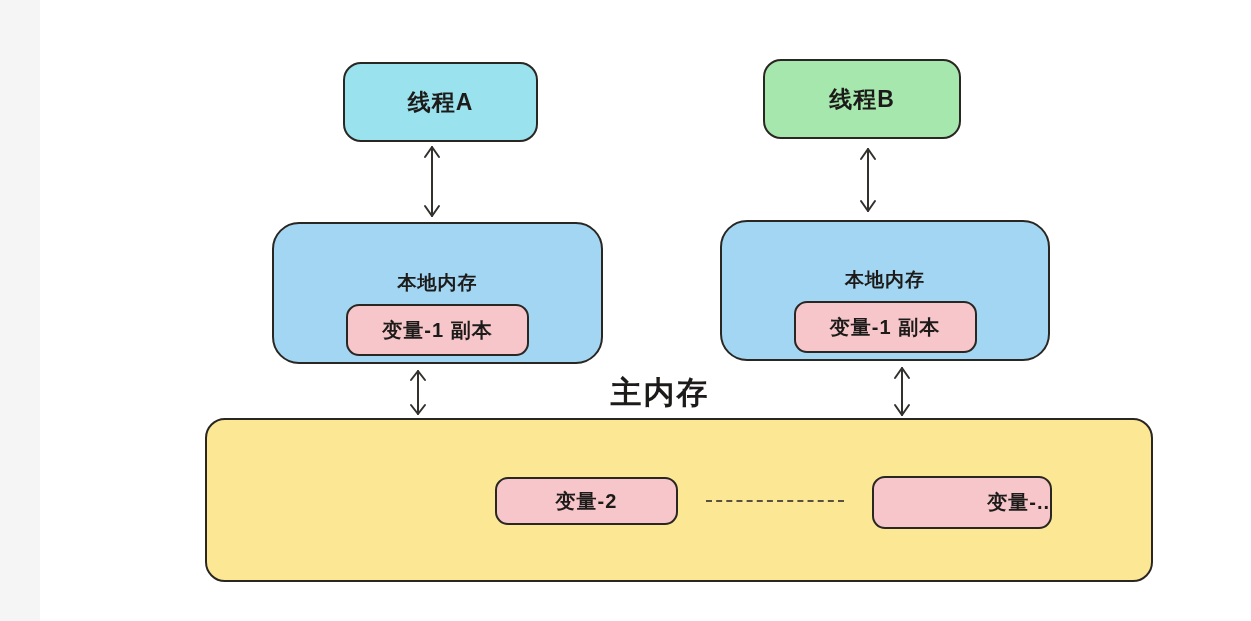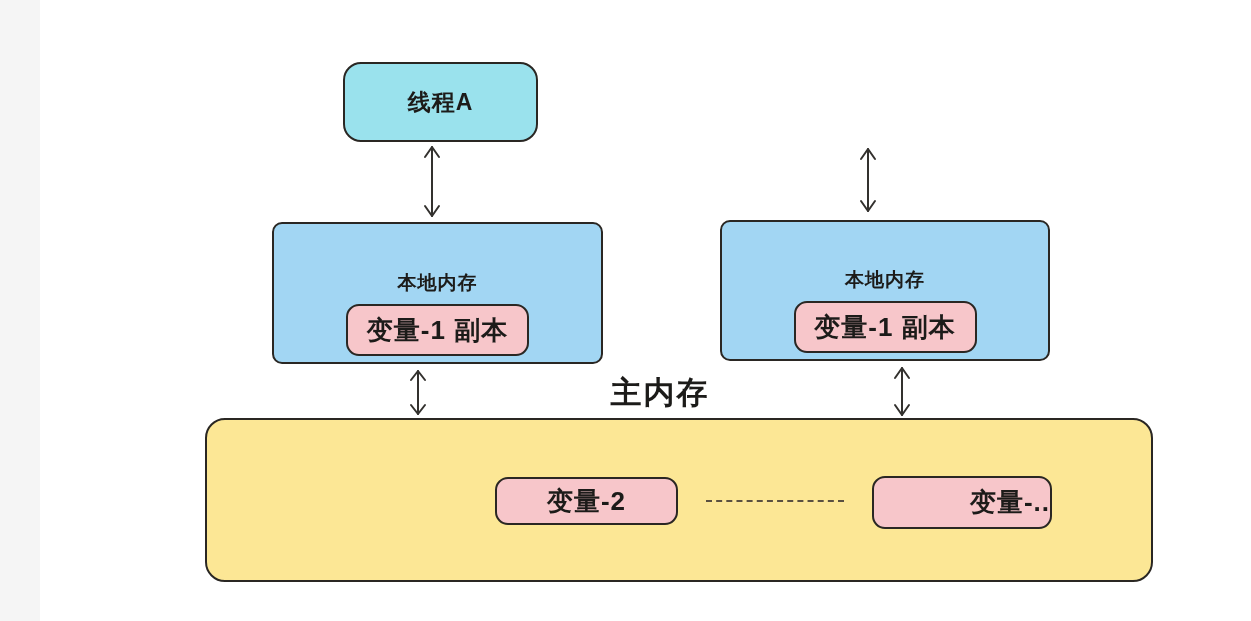--- a/index.html
+++ b/index.html
@@ -33,38 +33,38 @@
   }
   .thread-box {
     border-radius: 18px;
     font-size: 23px;
     font-weight: 600;
     letter-spacing: 1px;
   }
   .thread-a { left: 343px; top: 62px; width: 195px; height: 80px; background: var(--thread-a, #9ae2ed); }
   .thread-b { left: 763px; top: 59px; width: 198px; height: 80px; background: var(--thread-b, #a6e7ae); }
   .local-memory {
-    border-radius: 10px;
+    border-radius: 27px;
     background: var(--local-memory, #a2d6f3);
     flex-direction: column;
     justify-content: flex-end;
     padding-bottom: 6px;
     gap: 8px;
   }
   .local-a { left: 272px; top: 222px; width: 331px; height: 142px; }
   .local-b { left: 720px; top: 220px; width: 330px; height: 141px; }
   .local-label {
     font-size: 19px;
     font-weight: 600;
     letter-spacing: 1px;
   }
   .var-box {
     border-radius: 13px;
     background: var(--variable, #f7c6ca);
-    font-size: 26px;
+    font-size: 20px;
     font-weight: 600;
     letter-spacing: 1px;
   }
   .var-copy { position: relative; width: 183px; height: 52px; border: 2.5px solid var(--border, #2a2723); box-sizing: border-box; display:flex; align-items:center; justify-content:center; }
   .main-memory {
     left: 205px; top: 418px; width: 948px; height: 164px;
     border-radius: 20px;
     background: var(--main-memory, #fce795);
   }
   .main-title {
@@ -97,20 +97,23 @@
 <body>
 
 <div class="canvas">
 
   <div class="left-strip"></div>
 
   <div class="box thread-box thread-a">
     <span>线程A</span>
   </div>
 
+  <div class="box thread-box thread-b">
+    <span>线程B</span>
+  </div>
 
   <svg class="arrow-svg" style="left:421px; top:144px;" width="22" height="75" viewBox="0 0 22 75">
     <path d="M11 3 L11 72"></path>
     <path d="M4 13 L11 3 L18 13"></path>
     <path d="M4 62 L11 72 L18 62"></path>
   </svg>
 
   <svg class="arrow-svg" style="left:857px; top:146px;" width="22" height="68" viewBox="0 0 22 68">
     <path d="M11 3 L11 65"></path>
     <path d="M4 13 L11 3 L18 13"></path>

